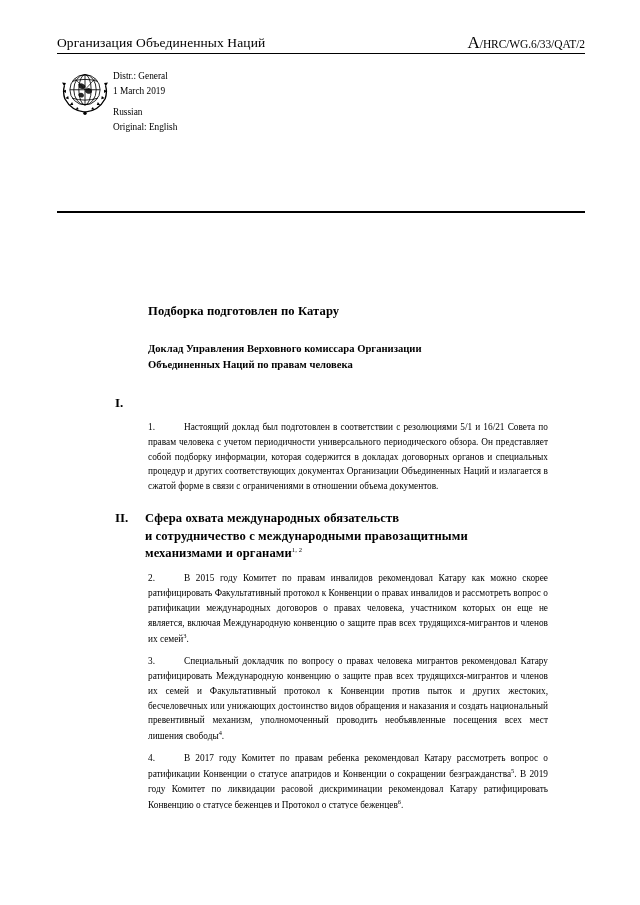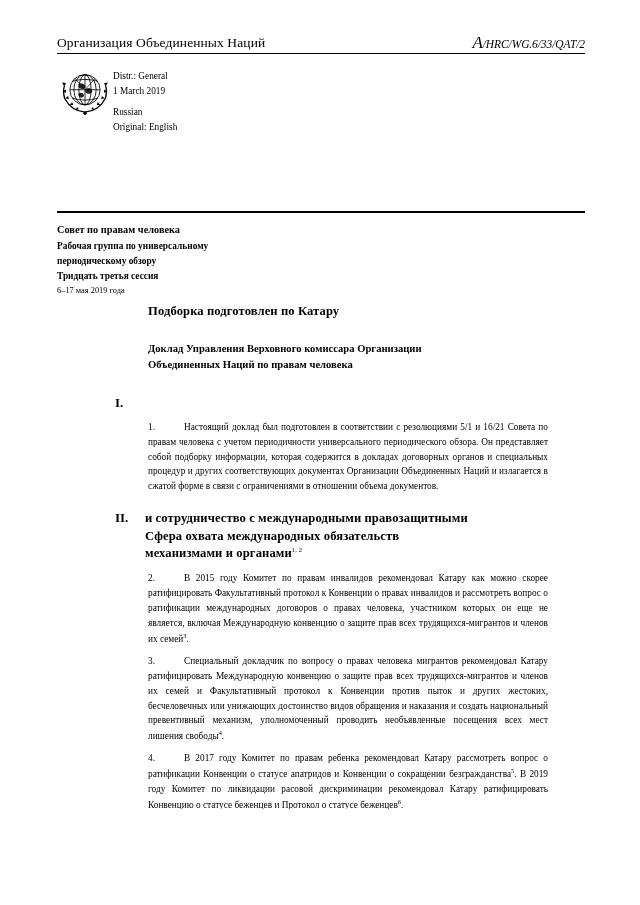--- a/index.html
+++ b/index.html
@@ -38,21 +38,20 @@
     font-family: "Liberation Serif", serif;
     font-size: 13.5px;
     letter-spacing: .1px;
     line-height: 1.1;
   }
   .doc-symbol {
     font-family: "Liberation Serif", serif;
     font-size: 11.5px;
     letter-spacing: -.1px;
     white-space: nowrap;
-    font-style: italic;
   }
   .doc-symbol .cap {
     font-size: 17px;
     line-height: 1;
   }
   .rule-thin {
     border-bottom: 1.1px solid #000;
     width: 100%;
   }
 
@@ -269,27 +268,20 @@
         <div>1 March 2019</div>
         <div class="gap"></div>
         <div>Russian</div>
         <div>Original: English</div>
       </div>
     </div>
   </div>
 
   <div class="rule-thick"></div>
 
-  <div class="council">
-    <div class="s1">Совет по правам человека</div>
-    <div class="b">Рабочая группа по универсальному</div>
-    <div class="b">периодическому обзору</div>
-    <div class="b">Тридцать третья сессия</div>
-    <div class="plain">6–17 мая 2019 года</div>
-  </div>
 
   <div class="body-col">
 
     <div class="doc-title">Подборка подготовлен по Катару</div>
 
     <div class="doc-subtitle">
       <div>Доклад Управления Верховного комиссара Организации</div>
       <div>Объединенных Наций по правам человека</div>
     </div>
 
@@ -297,22 +289,22 @@
       <div class="section-num">I.</div>
     </div>
 
     <div class="para-group">
       <p class="para"><span class="pn">1.</span><span>Настоящий доклад был подготовлен в соответствии с резолюциями 5/1 и 16/21 Совета по правам человека с учетом периодичности универсального периодического обзора. Он представляет собой подборку информации, которая содержится в докладах договорных органов и специальных процедур и других соответствующих документах Организации Объединенных Наций и излагается в сжатой форме в связи с ограничениями в отношении объема документов.</span></p>
     </div>
 
     <div class="section" style="margin-top:16px">
       <div class="section-num">II.</div>
       <div class="section-title small">
+        <div>Сфера охвата международных обязательств</div>
         <div>и сотрудничество с международными правозащитными</div>
-        <div>Сфера охвата международных обязательств</div>
         <div><span>механизмами и органами</span><sup>1, 2</sup></div>
       </div>
     </div>
 
     <div class="para-group">
       <p class="para"><span class="pn">2.</span><span>В 2015 году Комитет по правам инвалидов рекомендовал Катару как можно скорее ратифицировать Факультативный протокол к Конвенции о правах инвалидов и рассмотреть вопрос о ратификации международных договоров о правах человека, участником которых он еще не является, включая Международную конвенцию о защите прав всех трудящихся-мигрантов и членов их семей</span><sup>3</sup><span>.</span></p>
 
       <p class="para"><span class="pn">3.</span><span>Специальный докладчик по вопросу о правах человека мигрантов рекомендовал Катару ратифицировать Международную конвенцию о защите прав всех трудящихся-мигрантов и членов их семей и Факультативный протокол к Конвенции против пыток и других жестоких, бесчеловечных или унижающих достоинство видов обращения и наказания и создать национальный превентивный механизм, уполномоченный проводить необъявленные посещения всех мест лишения свободы</span><sup>4</sup><span>.</span></p>
 
       <p class="para"><span class="pn">4.</span><span>В 2017 году Комитет по правам ребенка рекомендовал Катару рассмотреть вопрос о ратификации Конвенции о статусе апатридов и Конвенции о сокращении безгражданства</span><sup>5</sup><span>. В 2019 году Комитет по ликвидации расовой дискриминации рекомендовал Катару ратифицировать Конвенцию о статусе беженцев и Протокол о статусе беженцев</span><sup>6</sup><span>.</span></p>

